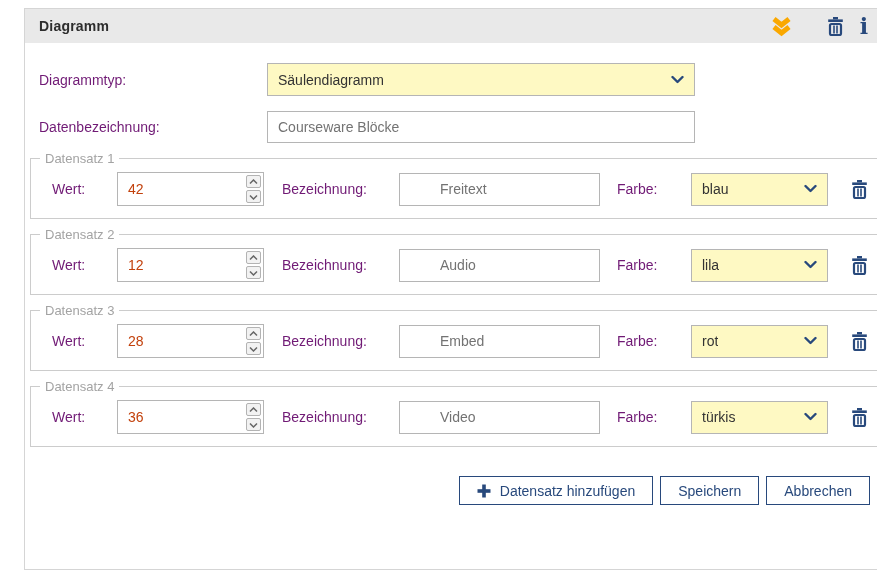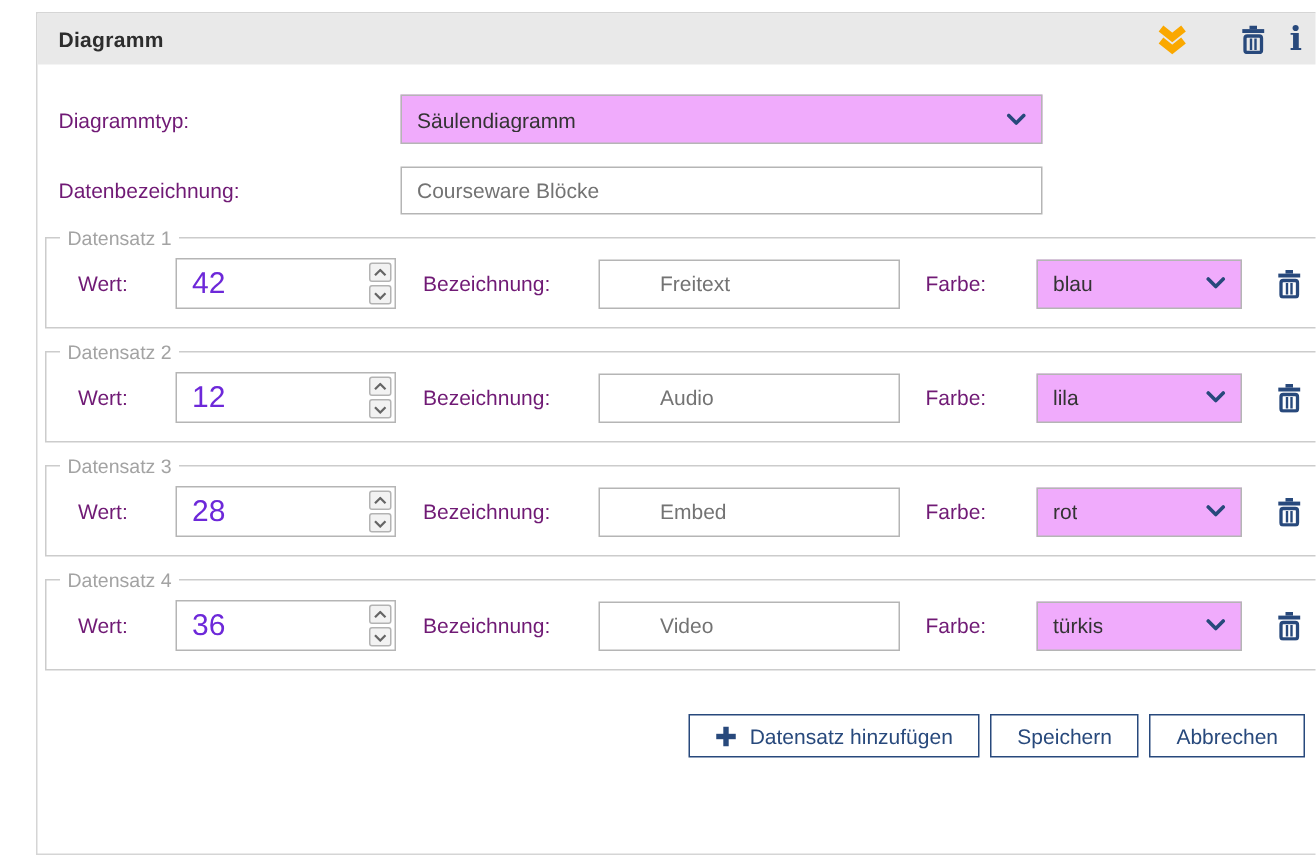--- a/index.html
+++ b/index.html
@@ -32,21 +32,21 @@
   .row-name{margin-top:15px;}
   .flabel{font-size:14px;color:#701a75;}
   .flabel.w228{flex:0 0 228px;}
   .tinput{
     box-sizing:border-box;border:1px solid #b5b5b5;background:#fff;
     font-family:inherit;font-size:14px;color:#737373;padding:0 10px;outline:none;
   }
   .w428{width:428px;height:32px;}
   
   .sel{
-    position:relative;box-sizing:border-box;border:1px solid #b5b5b5;background:#f0abfc;
+    position:relative;box-sizing:border-box;border:1px solid #b5b5b5;background:#fef9c3;
     display:flex;align-items:center;padding:0 30px 0 10px;cursor:pointer;
   }
   .sel .sel-val{font-size:14px;color:#333;white-space:nowrap;overflow:hidden;}
   .sel .sel-arrow{position:absolute;right:10px;top:50%;transform:translateY(-50%);display:flex;}
   
   fieldset.ds{
     margin:8px 3px 0 5px;border:1px solid #ccc;padding:0 0 12px 0;
   }
   fieldset.ds legend{
     margin-left:9px;padding:0 5px;font-size:13px;color:#a3a3a3;
@@ -55,21 +55,21 @@
   .lbl-wert{flex:0 0 65px;}
   .lbl-bez{flex:0 0 117px;margin-left:18px;}
   .lbl-farbe{flex:0 0 74px;margin-left:17px;}
   
   .numwrap{
     box-sizing:border-box;width:147px;height:34px;border:1px solid #b5b5b5;background:#fff;
     display:flex;align-items:stretch;
   }
   .numwrap input{
     border:none;outline:none;flex:1;min-width:0;padding:0 0 0 10px;
-    font-family:inherit;font-size:20px;color:#6d28d9;background:transparent;
+    font-family:inherit;font-size:14px;color:#c2410c;background:transparent;
   }
   .spincol{display:flex;flex-direction:column;justify-content:center;gap:2px;padding:0 2px 0 0;}
   .spinbtn{
     width:15px;height:13px;box-sizing:border-box;border:1px solid #b3b3b3;border-radius:2px;
     background:#f2f2f2;display:flex;align-items:center;justify-content:center;padding:0;cursor:pointer;
   }
   .bez-input{width:201px;height:33px;padding-left:40px;}
   .sel-farbe{width:137px;height:33px;}
   .row-trash{margin-left:23px;}
   

